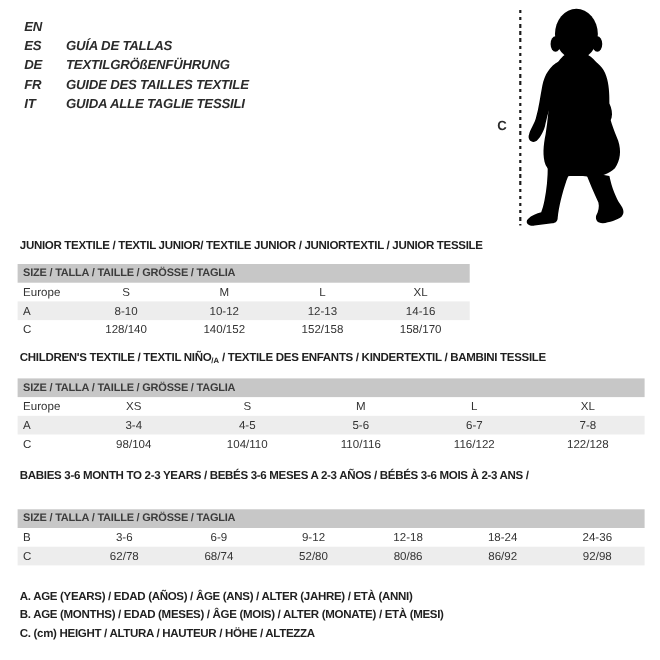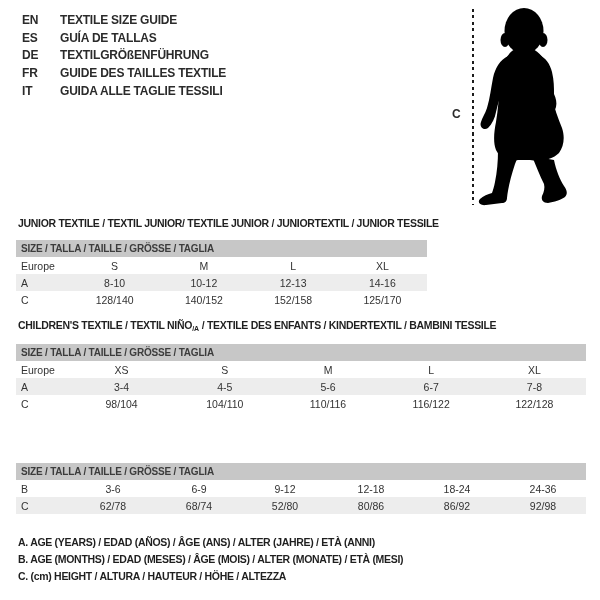--- a/index.html
+++ b/index.html
@@ -11,21 +11,21 @@
   body{
     width:600px;height:600px;background:#ffffff;
     font-family:"Liberation Sans", sans-serif;
     color:var(--text);
     -webkit-font-smoothing:antialiased;
   }
   .page{position:relative;width:600px;height:600px;overflow:hidden;background:#fff;}
 
   
   .langs{position:absolute;left:22px;top:13px;}
-  .lang-line{display:flex;height:17.7px;align-items:flex-start;font-size:12px;font-weight:bold;letter-spacing:-0.2px;}
+  .lang-line{display:flex;height:17.7px;align-items:flex-end;font-size:12px;font-weight:bold;letter-spacing:-0.2px;font-style:italic;}
   .lang-code{width:38px;flex:none;}
 
   
   .figure-svg{position:absolute;left:478px;top:0;width:120px;height:215px;}
   .dash-line{
     position:absolute;left:472px;top:9px;width:2px;height:196px;
     background-image:repeating-linear-gradient(to bottom,#1c1c1c 0 3px,transparent 3px 6.5px);
   }
   .c-label{position:absolute;left:452px;top:107px;font-size:12px;font-weight:bold;}
 
@@ -64,21 +64,20 @@
   #foot-c{top:570px;}
 </style>
 </head>
 <body>
 
 <div class="page">
 
   <div class="langs">
     <div class="lang-line">
       <span class="lang-code">EN</span>
-      <span class="lang-label">TEXTILE SIZE GUIDE</span>
     </div>
     <div class="lang-line">
       <span class="lang-code">ES</span>
       <span class="lang-label">GUÍA DE TALLAS</span>
     </div>
     <div class="lang-line">
       <span class="lang-code">DE</span>
       <span class="lang-label">TEXTILGRÖßENFÜHRUNG</span>
     </div>
     <div class="lang-line">
@@ -127,21 +126,21 @@
           <span class="cell">8-10</span>
           <span class="cell">10-12</span>
           <span class="cell">12-13</span>
           <span class="cell">14-16</span>
         </div>
         <div class="trow">
           <span class="rlabel">C</span>
           <span class="cell">128/140</span>
           <span class="cell">140/152</span>
           <span class="cell">152/158</span>
-          <span class="cell">125/170</span>
+          <span class="cell">158/170</span>
         </div>
       </div>
   </div>
 
   <div class="section-title" id="children-title"><span>CHILDREN'S TEXTILE / TEXTIL NIÑO</span><span class="subA">/A</span><span> / TEXTILE DES ENFANTS / KINDERTEXTIL / BAMBINI TESSILE</span></div>
   <div class="size-table" id="children-table">
     <div class="size-bar">SIZE / TALLA / TAILLE / GRÖSSE / TAGLIA</div>
     <div>
         <div class="trow">
           <span class="rlabel">Europe</span>
@@ -164,20 +163,21 @@
           <span class="cell">98/104</span>
           <span class="cell">104/110</span>
           <span class="cell">110/116</span>
           <span class="cell">116/122</span>
           <span class="cell">122/128</span>
         </div>
       </div>
   </div>
 
   <div class="section-title" id="babies-title">
+    <div>BABIES 3-6 MONTH TO 2-3 YEARS / BEBÉS 3-6 MESES A 2-3 AÑOS / BÉBÉS 3-6 MOIS À 2-3 ANS /</div>
   </div>
   <div class="size-table" id="babies-table">
     <div class="size-bar">SIZE / TALLA / TAILLE / GRÖSSE / TAGLIA</div>
     <div>
         <div class="trow">
           <span class="rlabel">B</span>
           <span class="cell">3-6</span>
           <span class="cell">6-9</span>
           <span class="cell">9-12</span>
           <span class="cell">12-18</span>

